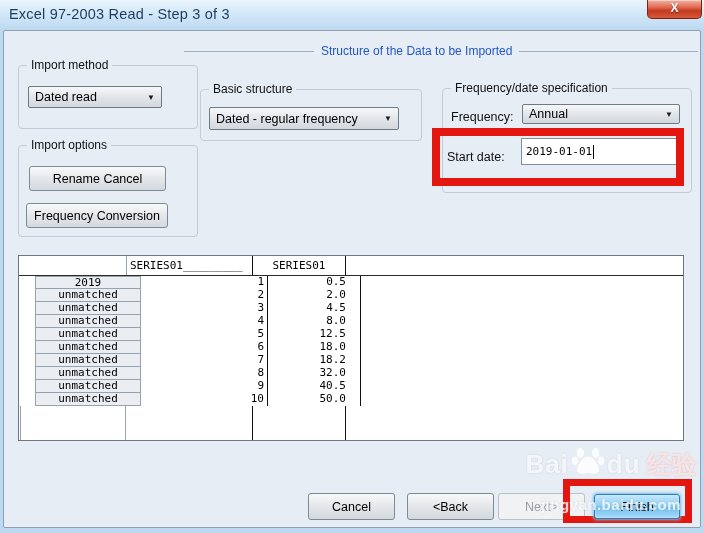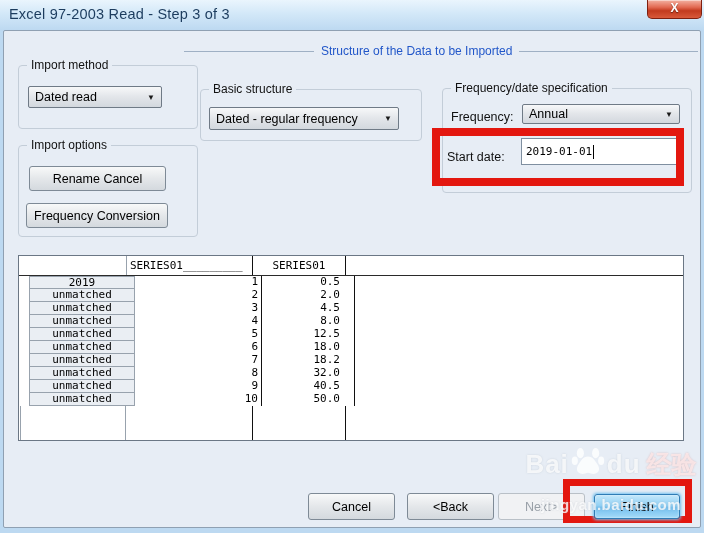--- a/index.html
+++ b/index.html
@@ -115,21 +115,21 @@
   }
   .thead { height:20px; display:flex; border-bottom:1px solid #2a2a2a; align-items:center; }
   .thead .h0 { width:108px; height:100%; border-right:1px solid #98a2ad; }
   .thead .h1 { width:126px; height:100%; line-height:19px; padding-left:3px; border-right:1px solid #111; white-space:nowrap; overflow:hidden; }
   .thead .h2 { width:93px;  height:100%; line-height:19px; text-align:center; border-right:1px solid #111; }
   .thead .hf { flex:1; }
 
   .tbody { flex:1; display:flex; flex-direction:column; }
   .trow { height:13px; display:flex; line-height:12px; }
   .trow .lbl {
-    width:106px; margin-left:10px; text-align:center; background:#eaeef3;
+    width:106px; margin-left:16px; text-align:center; background:#eaeef3;
     border-left:1px solid #98a2ad; border-right:1px solid #98a2ad; border-bottom:1px solid #98a2ad;
   }
   .trow:first-child .lbl { border-top:1px solid #98a2ad; }
   .trow .obs { width:127px; text-align:right; padding-right:3px; border-right:1px solid #111; }
   .trow .val { width:93px;  text-align:right; padding-right:14px; border-right:1px solid #111; }
   .ttail { flex:1; display:flex; }
   .ttail .t0 { width:106px; margin-left:1px; border-left:1px solid #98a2ad; border-right:1px solid #98a2ad; }
   .ttail .t1 { width:127px; border-right:1px solid #111; }
   .ttail .t2 { width:93px;  border-right:1px solid #111; }
 

